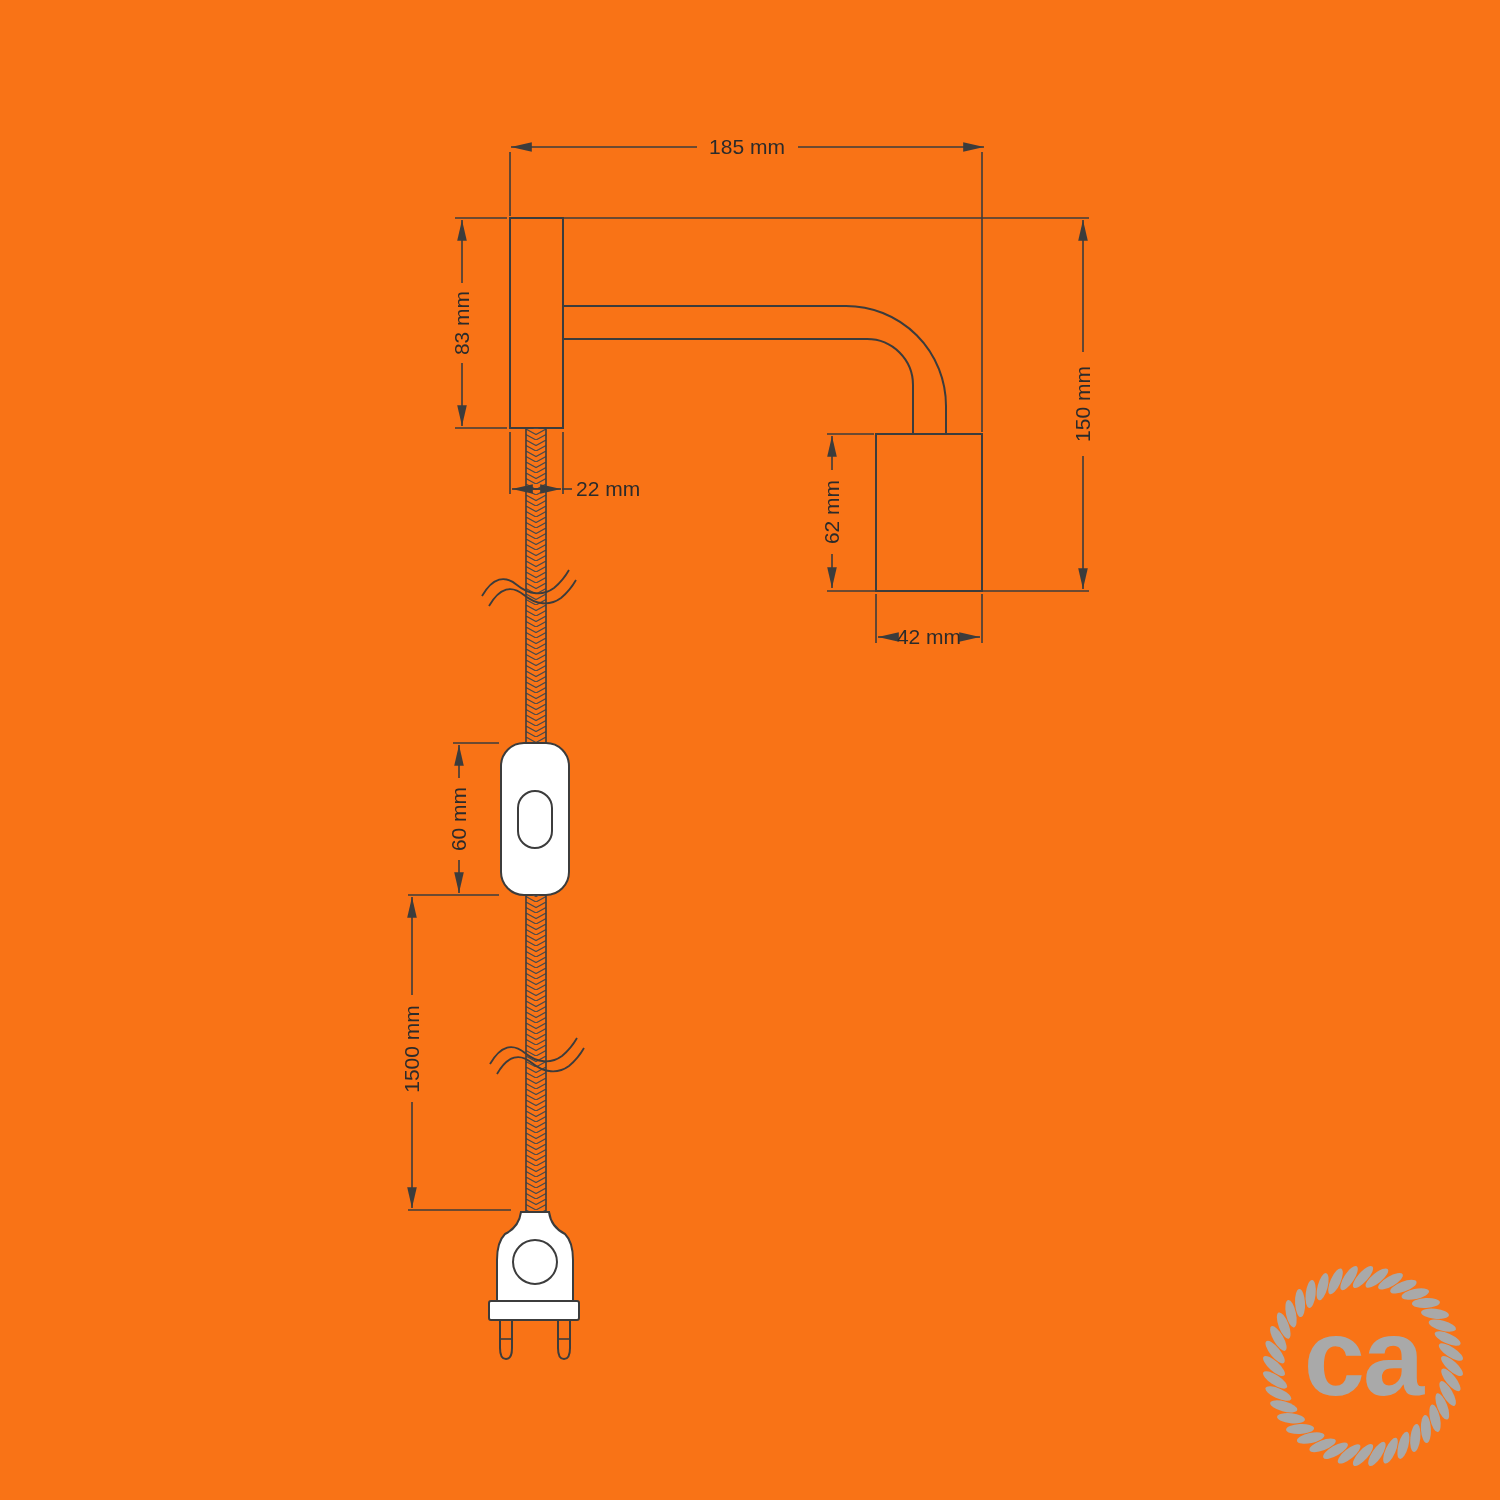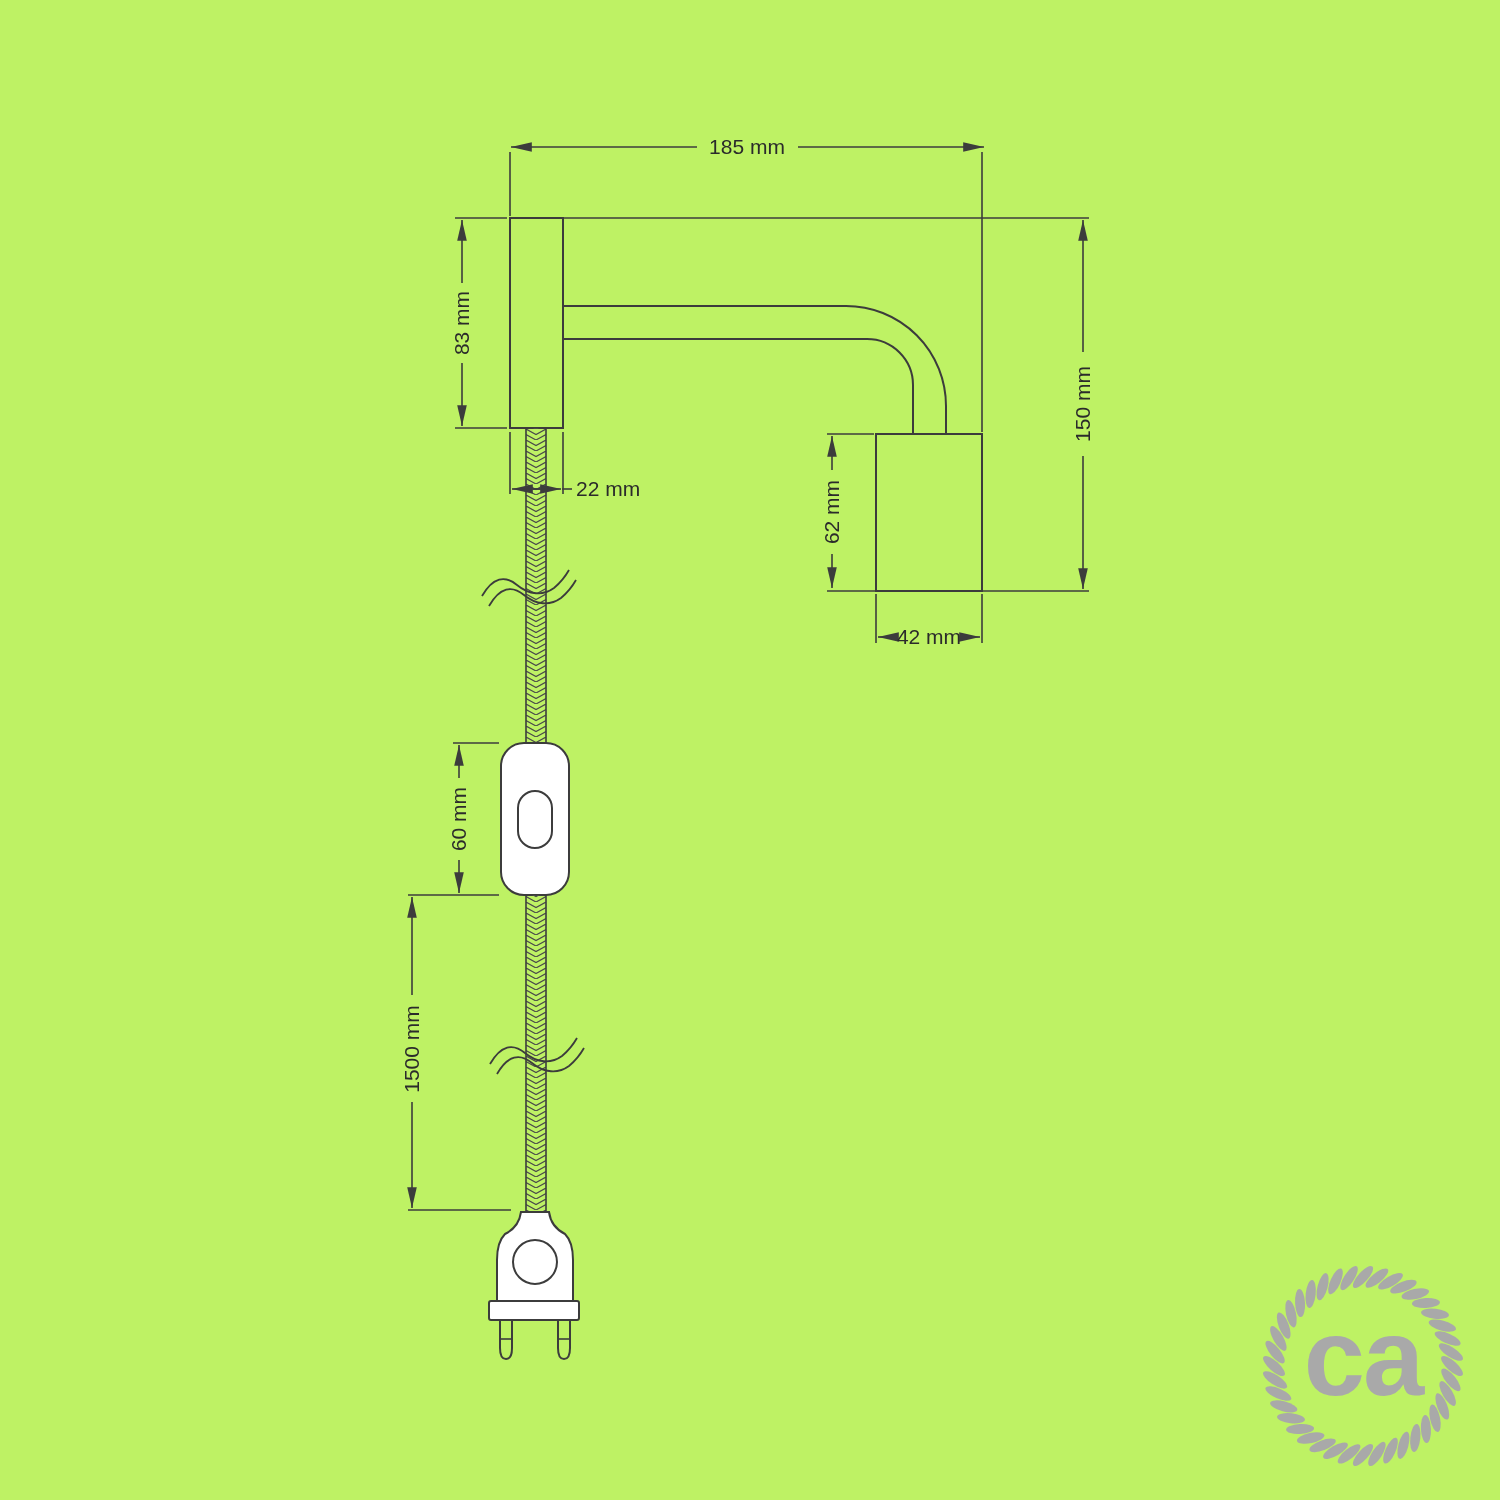--- a/index.html
+++ b/index.html
@@ -1,17 +1,17 @@
 <!DOCTYPE html>
 <html><head>
 <meta charset="utf-8">
 <style>
   html,body{margin:0;padding:0;background:#ffffff;}
   body{width:1500px;height:1500px;overflow:hidden;font-family:"Liberation Sans",sans-serif;}
-  .canvas{position:relative;width:1500px;height:1500px;background:#bef264;}
+  .canvas{position:relative;width:1500px;height:1500px;background:#f97316;}
   svg{display:block;}
   svg text{font-family:"Liberation Sans",sans-serif;font-size:21px;fill:#2b2b2b;}
   svg text.logo-text{font-size:110px;font-weight:bold;fill:#a9a9a9;letter-spacing:-2px;}
   .outline{stroke:#3c3c3c;stroke-width:2;fill:none;}
   .outline-filled{stroke:#3c3c3c;stroke-width:2;fill:#ffffff;}
   .dim{stroke:#3c3c3c;stroke-width:1.6;fill:none;}
   .cable-edge{stroke:#3c3c3c;stroke-width:1.6;fill:none;}
   .squiggle{stroke:#3c3c3c;stroke-width:1.8;fill:none;}
 </style>
 </head>

